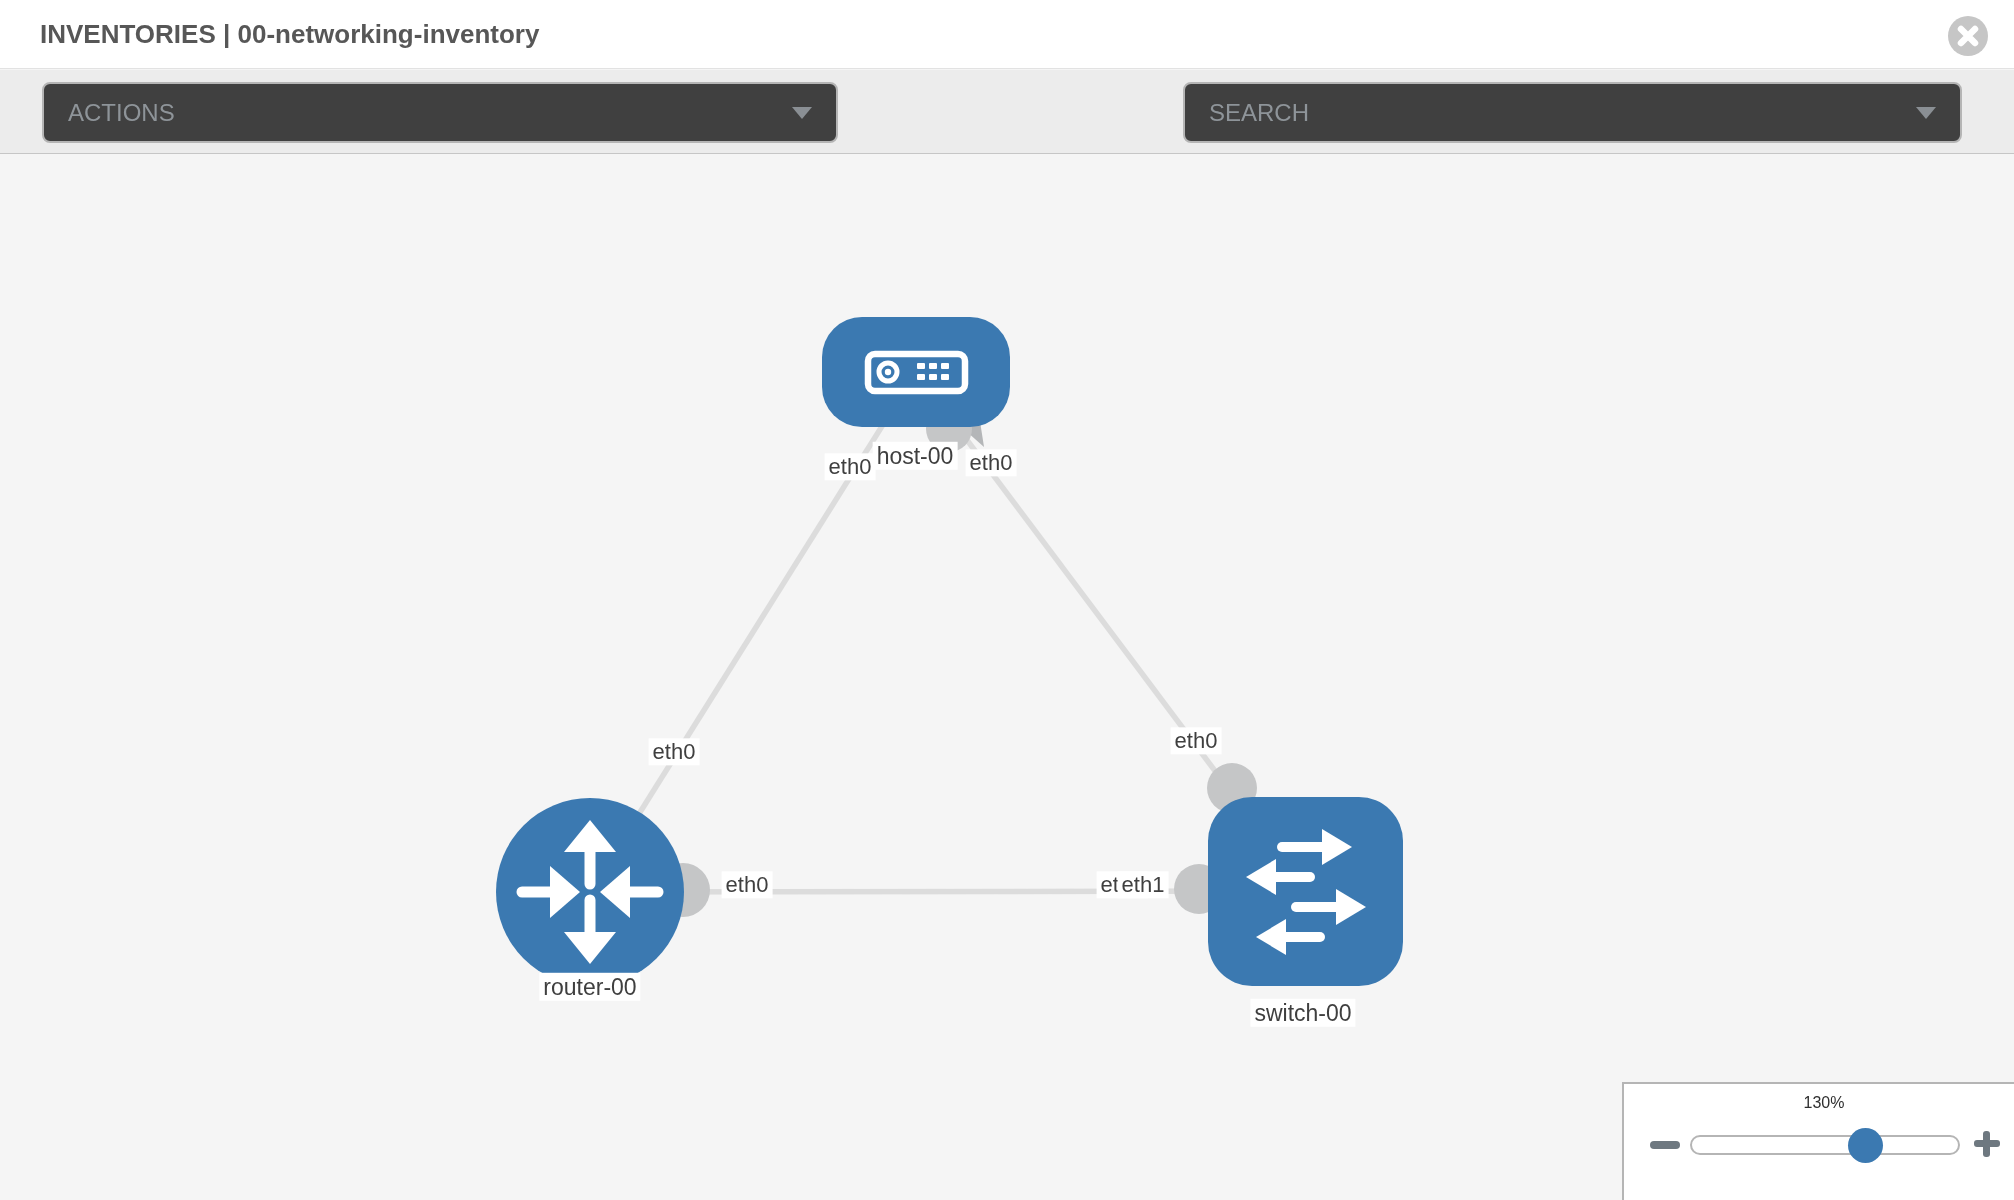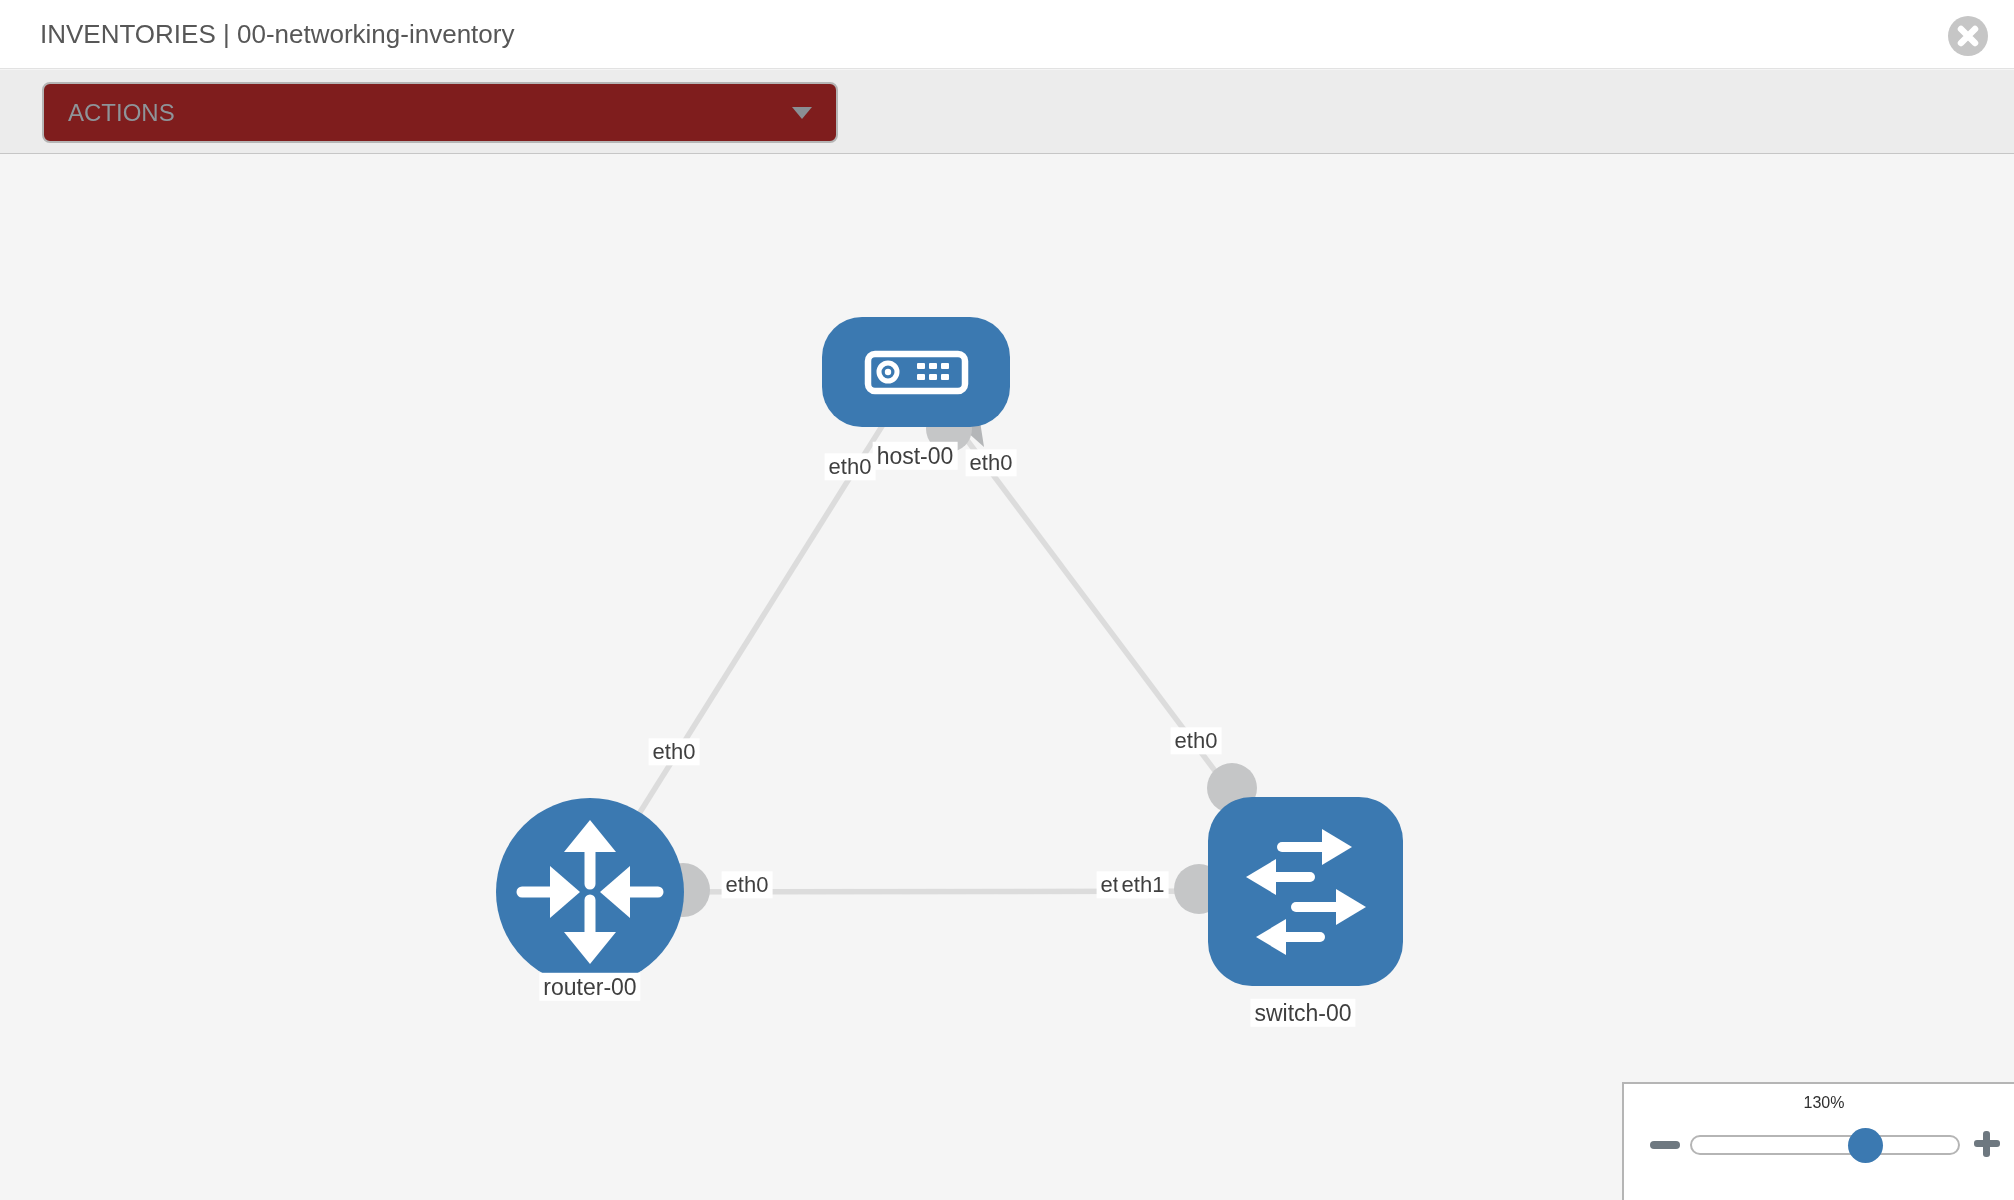--- a/index.html
+++ b/index.html
@@ -10,36 +10,36 @@
     background: #f5f5f5;
   }
 
   
   .header {
     position: absolute; top: 0; left: 0; width: 2014px; height: 69px;
     background: #ffffff; border-bottom: 1px solid #e2e2e2;
   }
   .header-title {
     position: absolute; left: 40px; top: 0; line-height: 69px;
-    font-size: 26px; font-weight: 400; color: #575757;
+    font-size: 26px; font-weight: 700; color: #575757;
   }
   .close-btn {
     position: absolute; right: 26px; top: 16px; width: 40px; height: 40px;
     border-radius: 50%; background: #c6c6c6; cursor: pointer;
     display: flex; align-items: center; justify-content: center;
   }
 
   
   .toolbar {
     position: absolute; top: 70px; left: 0; width: 2014px; height: 84px;
     background: #ececec; border-bottom: 1px solid #c6c6c6;
   }
   .select-box {
     position: absolute; top: 12px; height: 61px;
-    background: #7f1d1d; border: 2px solid #b5b5b5; border-radius: 8px;
+    background: #404040; border: 2px solid #b5b5b5; border-radius: 8px;
     display: flex; align-items: center; padding: 0 24px;
     font-size: 24px; color: #8e9499; cursor: pointer;
   }
   .select-box .caret {
     margin-left: auto; width: 0; height: 0;
     border-left: 10px solid transparent; border-right: 10px solid transparent;
     border-top: 12px solid #8a8f94;
   }
   .actions-box { left: 42px; width: 796px; }
   .search-box  { left: 1183px; width: 779px; }
@@ -121,20 +121,24 @@
     <svg width="52" height="52" viewBox="-26 -26 52 52">
       <g transform="rotate(-45)">
         <circle cx="0" cy="-11" r="8" fill="none" stroke="#6e7880" stroke-width="6"></circle>
         <line x1="0" y1="-3" x2="0" y2="19" stroke="#6e7880" stroke-width="7" stroke-linecap="round"></line>
         <line x1="0" y1="11" x2="8" y2="11" stroke="#6e7880" stroke-width="6" stroke-linecap="round"></line>
         <line x1="0" y1="19" x2="10" y2="19" stroke="#6e7880" stroke-width="6" stroke-linecap="round"></line>
       </g>
     </svg>
   </div>
 
+  <div class="select-box search-box">
+    <span>SEARCH</span>
+    <span class="caret"></span>
+  </div>
 </div>
 
 <div class="canvas">
   <svg class="topology" width="2014" height="1045" viewBox="0 155 2014 1045">
 
     <g>
       <line x1="916" y1="372" x2="590" y2="892" stroke="#dcdcdc" stroke-width="5.5"></line>
       <line x1="916" y1="372" x2="1305" y2="891" stroke="#dcdcdc" stroke-width="5.5"></line>
       <line x1="590" y1="892" x2="1305" y2="891" stroke="#dcdcdc" stroke-width="5.5"></line>
     </g>

